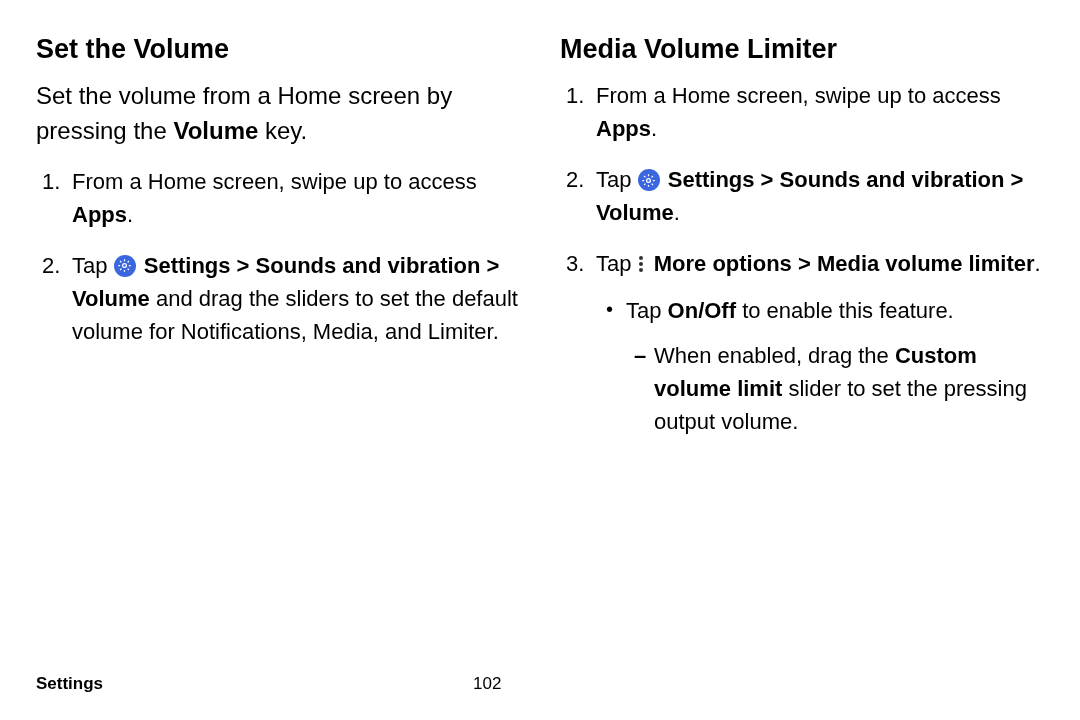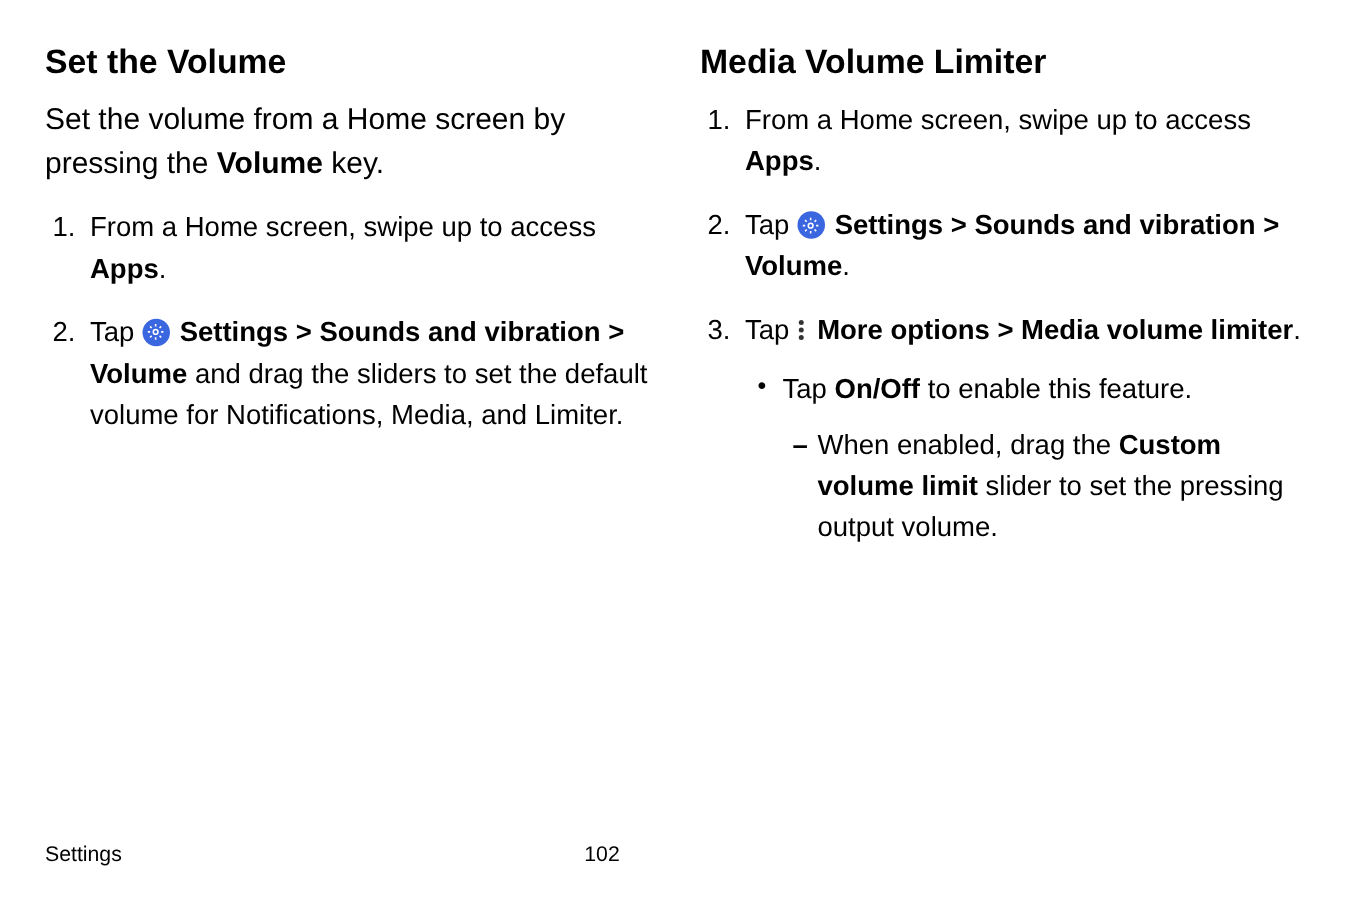--- a/index.html
+++ b/index.html
@@ -118,21 +118,21 @@
     border-radius: 50%;
   }
   .footer {
     position: absolute;
     bottom: 26px;
     left: 36px;
     width: 500px;
     display: flex;
     font-size: 17px;
   }
-  .footer .section-name { flex: 0 0 auto; }
+  .footer .section-name { flex: 0 0 auto; font-weight: bold; }
   .footer .page-no { margin-left: 370px; }
 </style>
 </head>
 <body>
 
 <div class="columns">
 
   <div class="col">
     <h2>Set the Volume</h2>
     <p class="intro">

